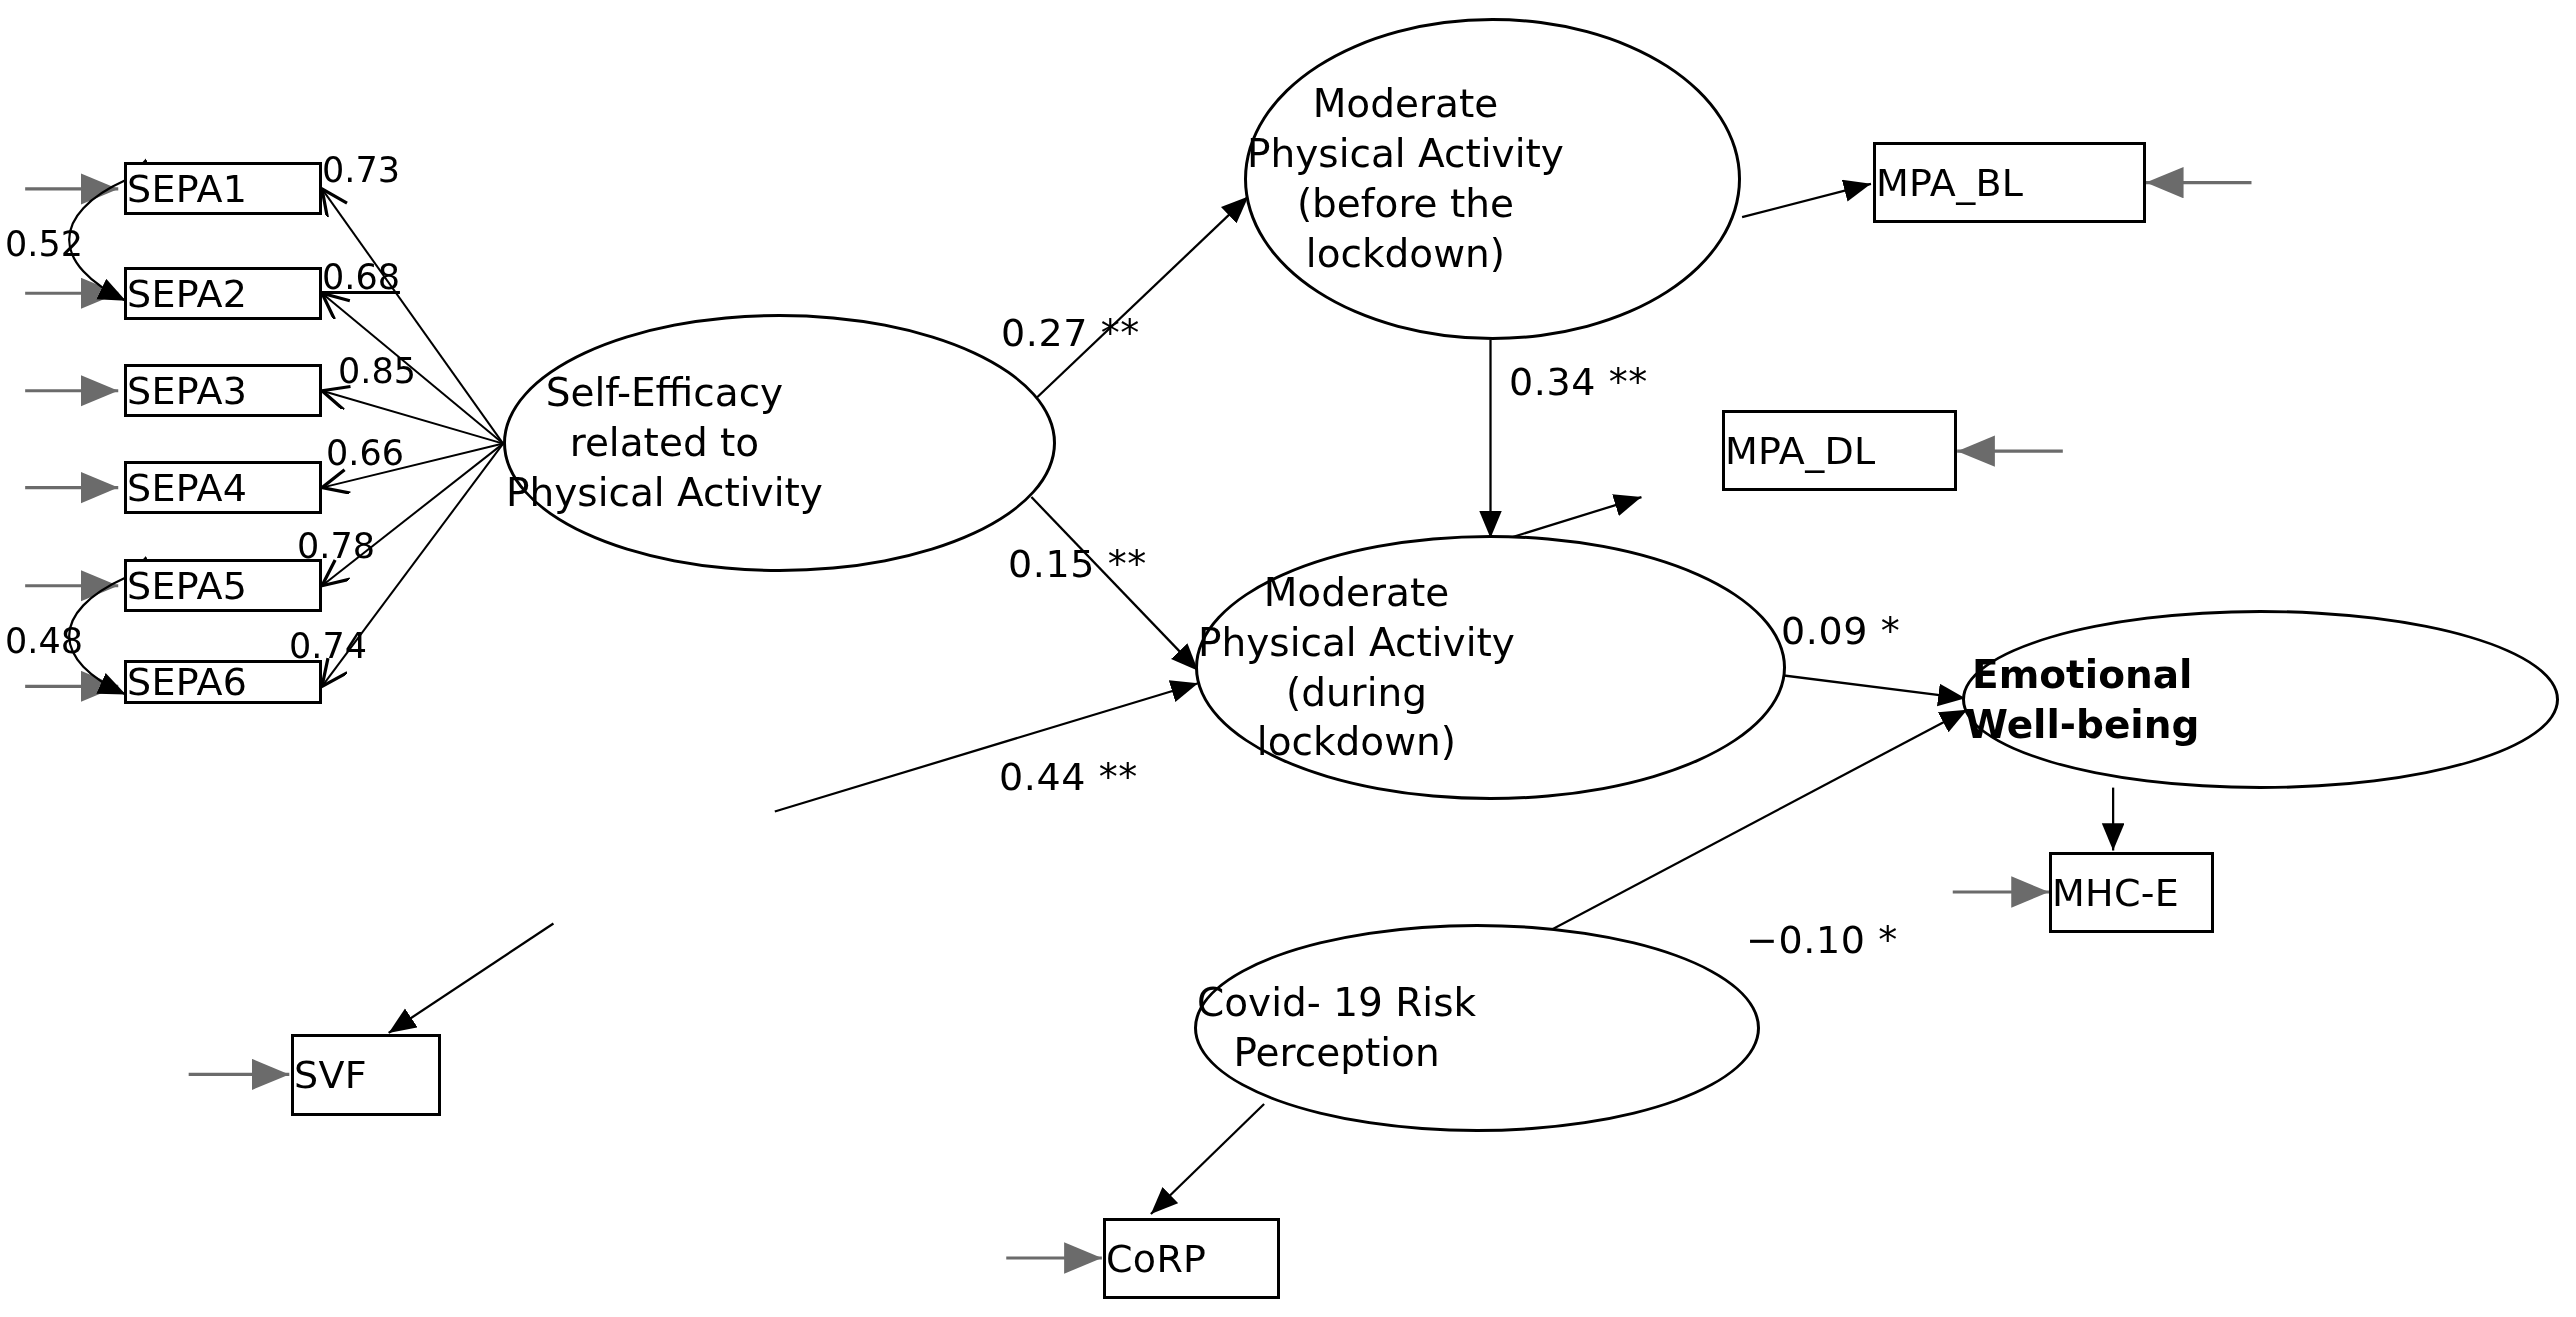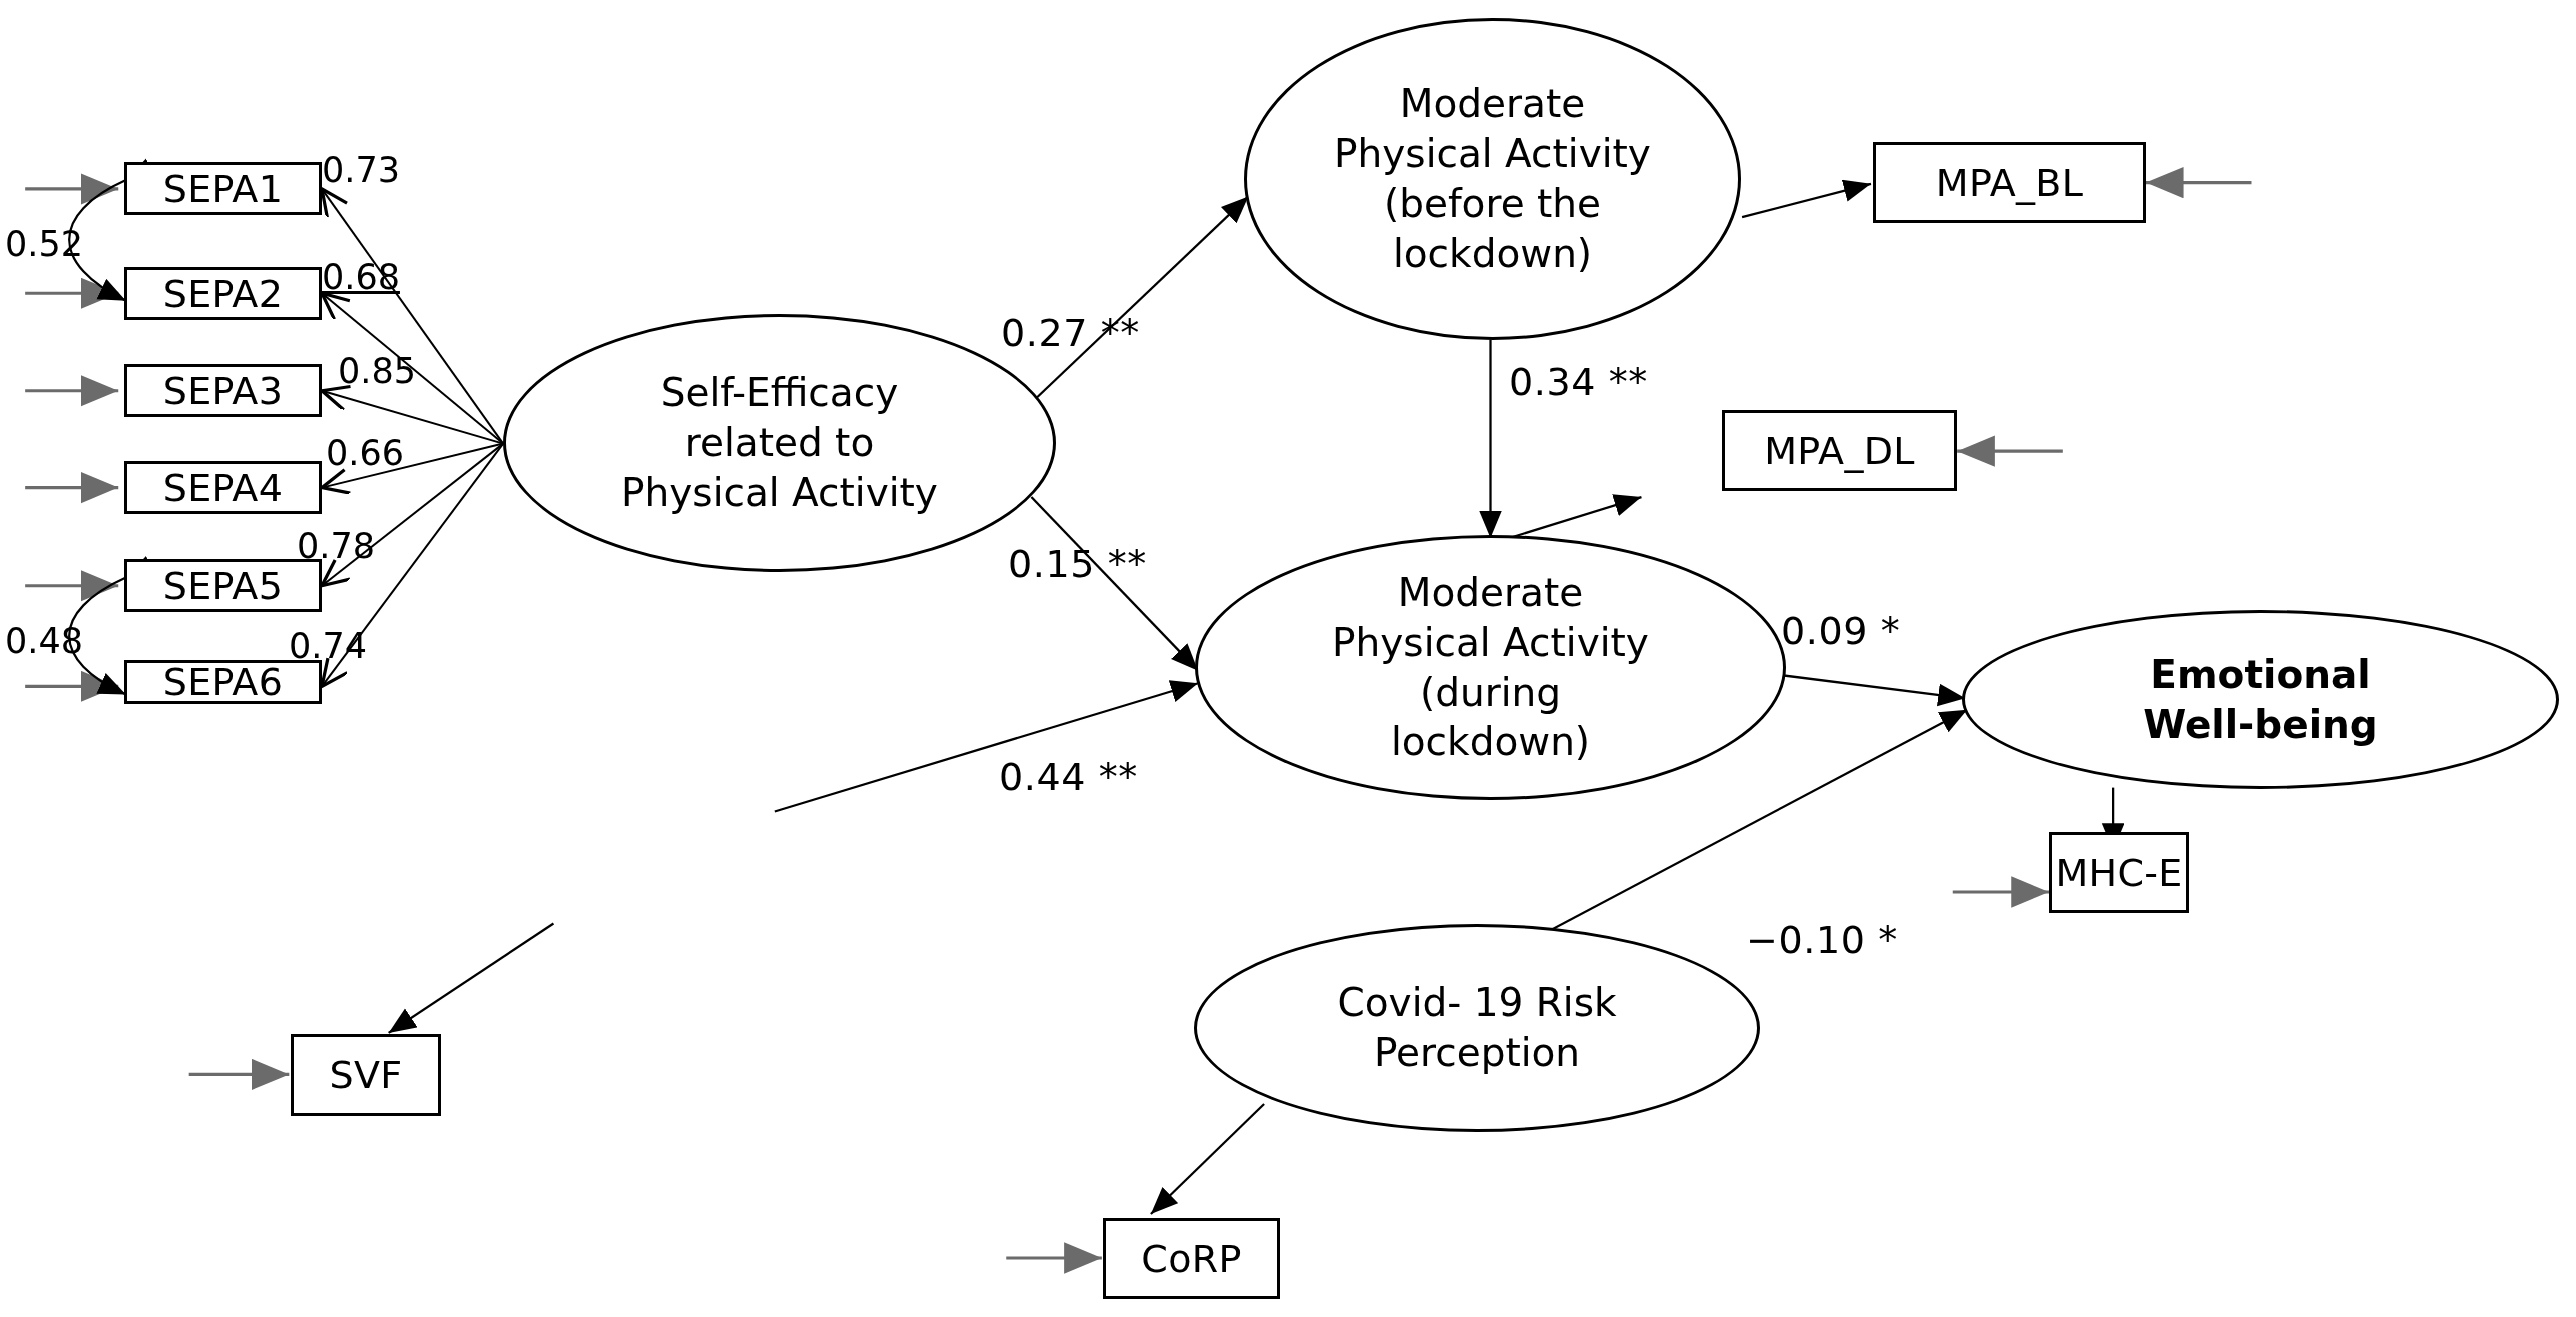--- a/index.html
+++ b/index.html
@@ -1,19 +1,19 @@
 <!DOCTYPE html>
 <html style="font-size:10px"><head>
 <meta charset="utf-8">
 <style>
   html,body{margin:0;padding:0;background:#ffffff;}
   body{font-family:"DejaVu Sans","Liberation Sans",sans-serif;}
   #stage{position:relative;width:2576px;height:1318px;background:#ffffff;overflow:hidden;}
   #wire{position:absolute;left:0;top:0;width:2576px;height:1318px;}
-  .node{position:absolute;box-sizing:border-box;display:flex;align-items:center;justify-content:center;text-align:center;color:#000;}
+  .node{position:absolute;box-sizing:border-box;display:flex;align-items:center;justify-content:flex-start;text-align:center;color:#000;}
   .obs{border:3.1px solid #000;background:#fff;font-size:38px;letter-spacing:0.3px;font-family:"DejaVu Sans","Liberation Sans",sans-serif;}
   .lat{border:3.1px solid #000;border-radius:50%;background:#fff;font-size:39px;line-height:1.28;font-family:"DejaVu Sans","Liberation Sans",sans-serif;}
   .lat.bold{font-weight:bold;}
   .lbl{position:absolute;color:#000;white-space:nowrap;font-family:"DejaVu Sans","Liberation Sans",sans-serif;}
   .loading{font-size:35px;}
   .corr{font-size:35px;}
   .path{font-size:38px;letter-spacing:0.6px;}
 </style>
 </head>
 <body>
@@ -111,21 +111,21 @@
   </div>
   <div class="node obs" style="left:1722px;top:410px;width:235px;height:81px;">
     <span>MPA_DL</span>
   </div>
   <div class="node obs" style="left:291px;top:1034px;width:150px;height:82px;">
     <span>SVF</span>
   </div>
   <div class="node obs" style="left:1103px;top:1218px;width:177px;height:81px;">
     <span>CoRP</span>
   </div>
-  <div class="node obs" style="left:2049px;top:832px;width:140px;height:81px;">
+  <div class="node obs" style="left:2049px;top:852px;width:165px;height:81px;">
     <span>MHC-E</span>
   </div>
 
   <div class="node lat" style="left:503px;top:314px;width:553px;height:258px;">
     <div>
       <div>Self-Efficacy</div>
       <div>related to</div>
       <div>Physical Activity</div>
     </div>
   </div>

